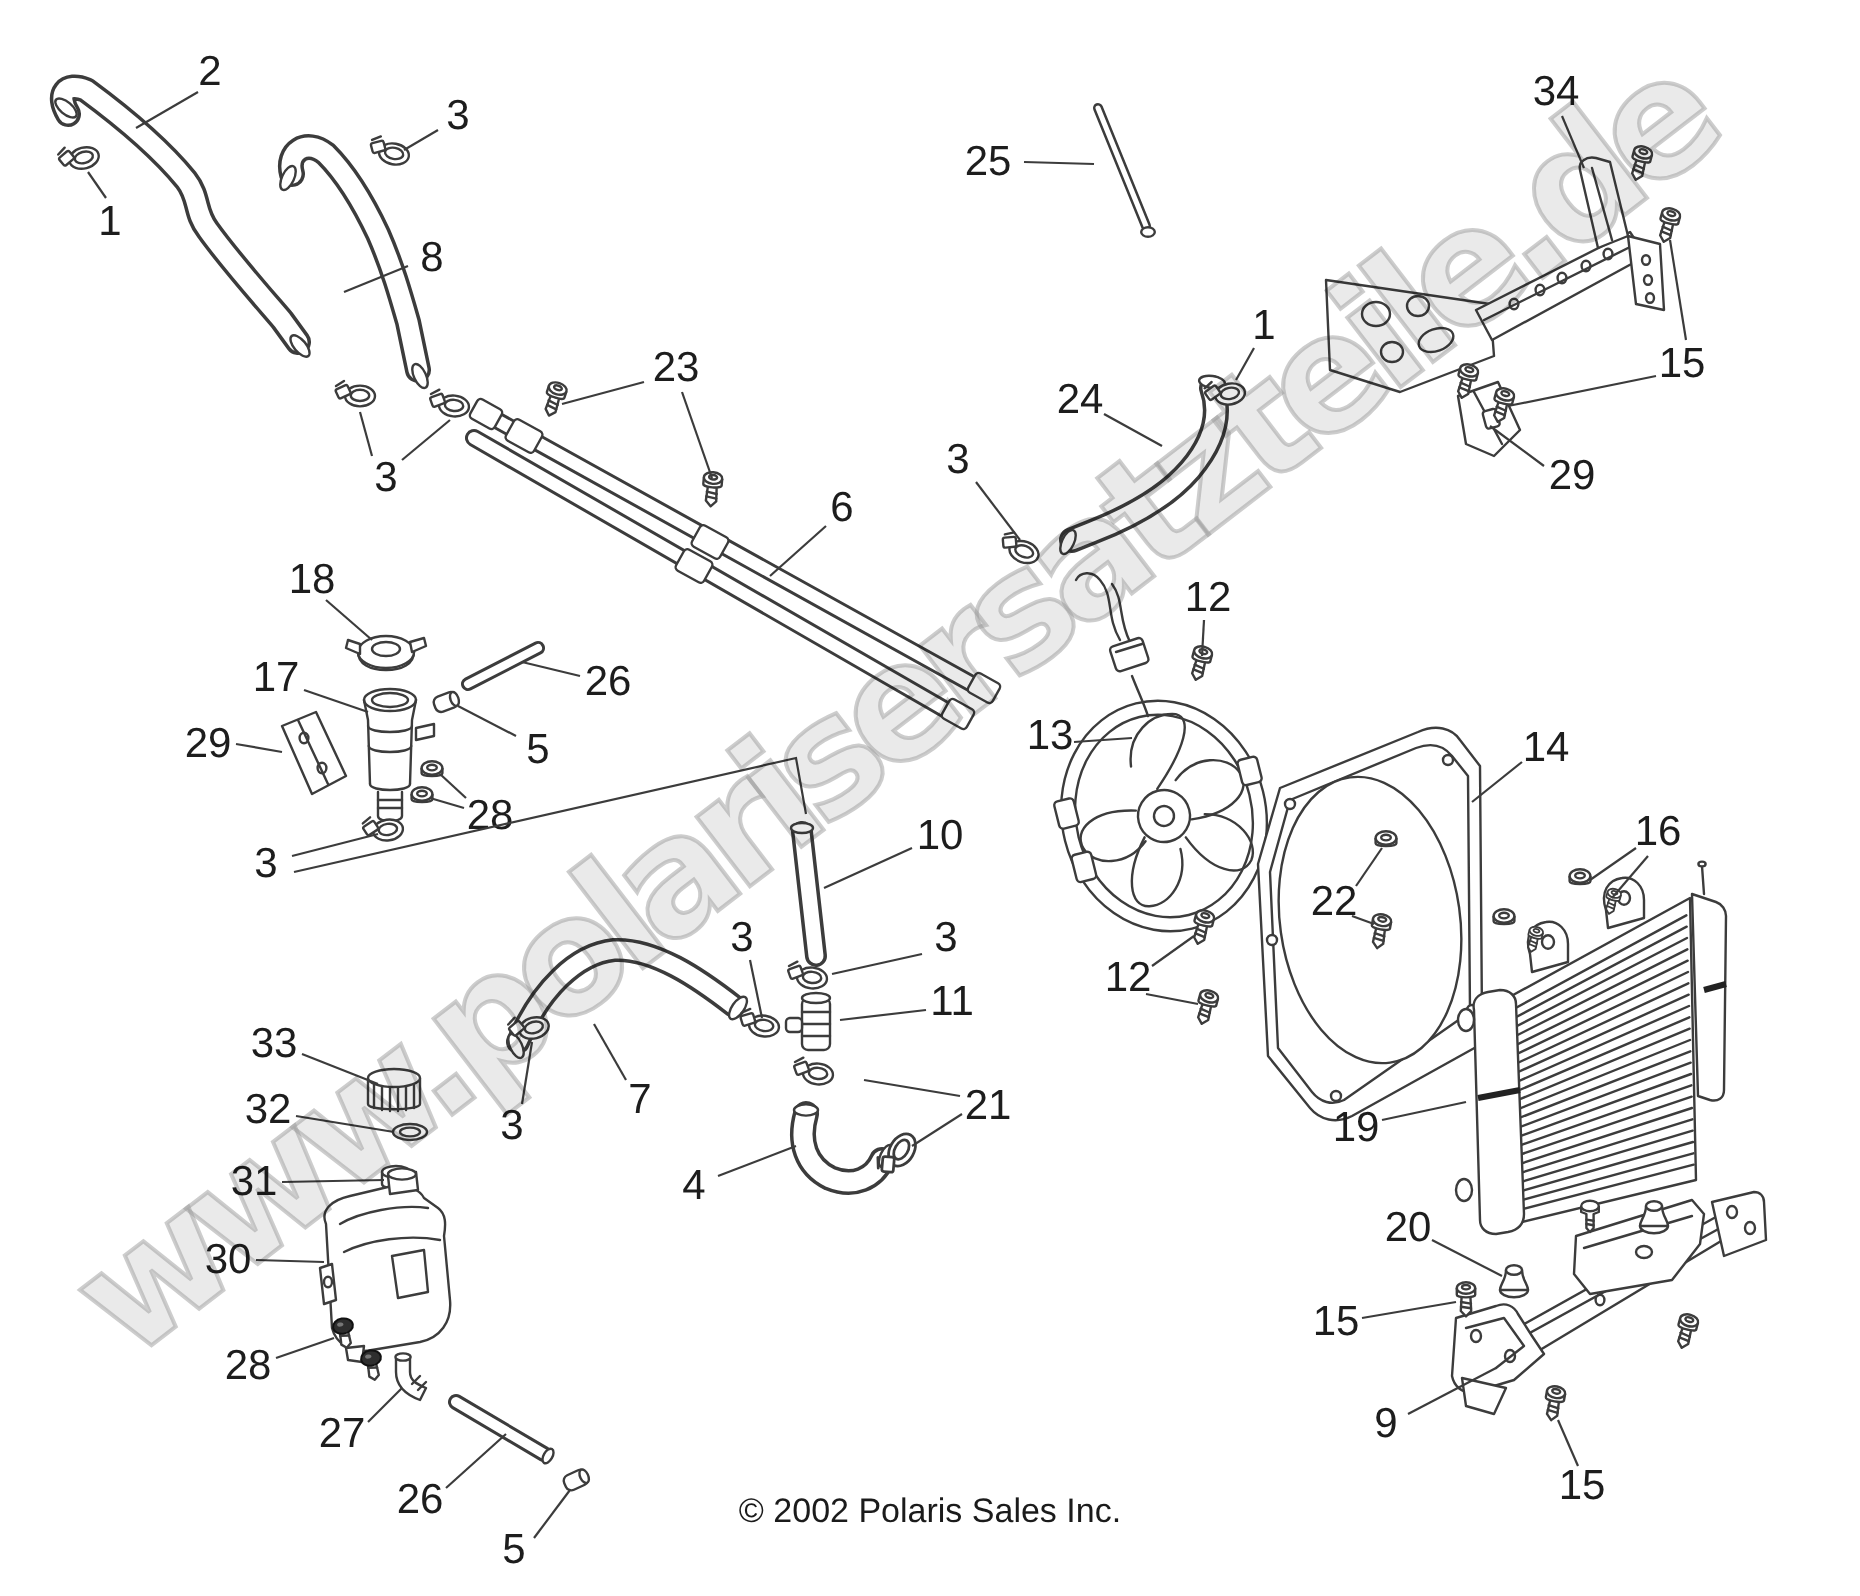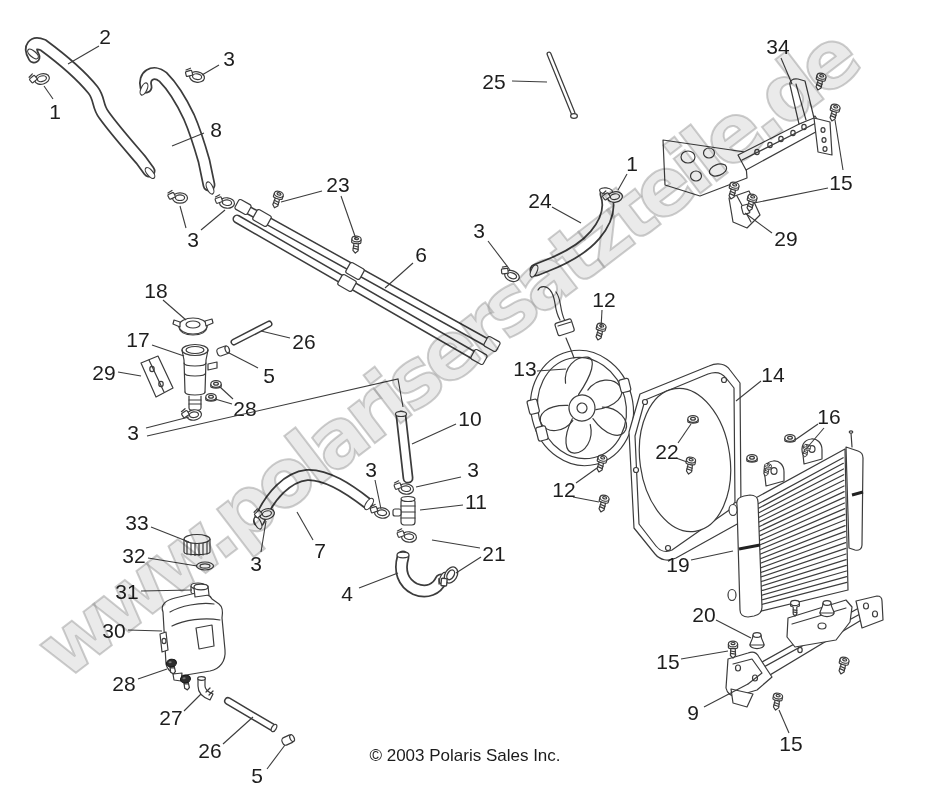--- a/index.html
+++ b/index.html
@@ -476,15 +476,15 @@
         <polyline points="681,659 728,651" class="leader"></polyline>
         <text x="668" y="661" class="callout">15</text>
         <polyline points="704,707 748,684" class="leader"></polyline>
         <text x="693" y="712" class="callout">9</text>
         <polyline points="789,733 779,710" class="leader"></polyline>
         <text x="791" y="743" class="callout">15</text>
       </g>
 </svg>
 
 <div class="watermark">www.polarisersatzteile.de</div>
-<div class="copyright">© 2003 Polaris Sales Inc.</div>
+<div class="copyright">© 2002 Polaris Sales Inc.</div>
 
 </div>
 
 </body></html>

